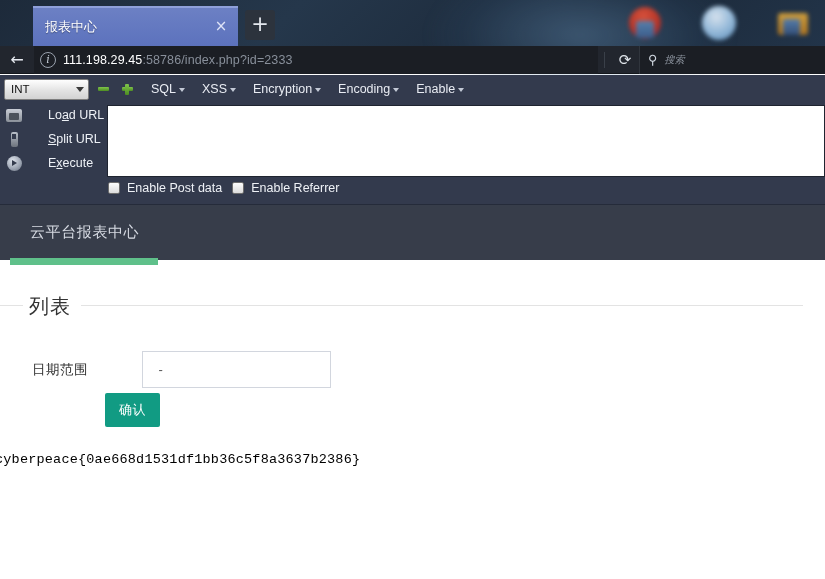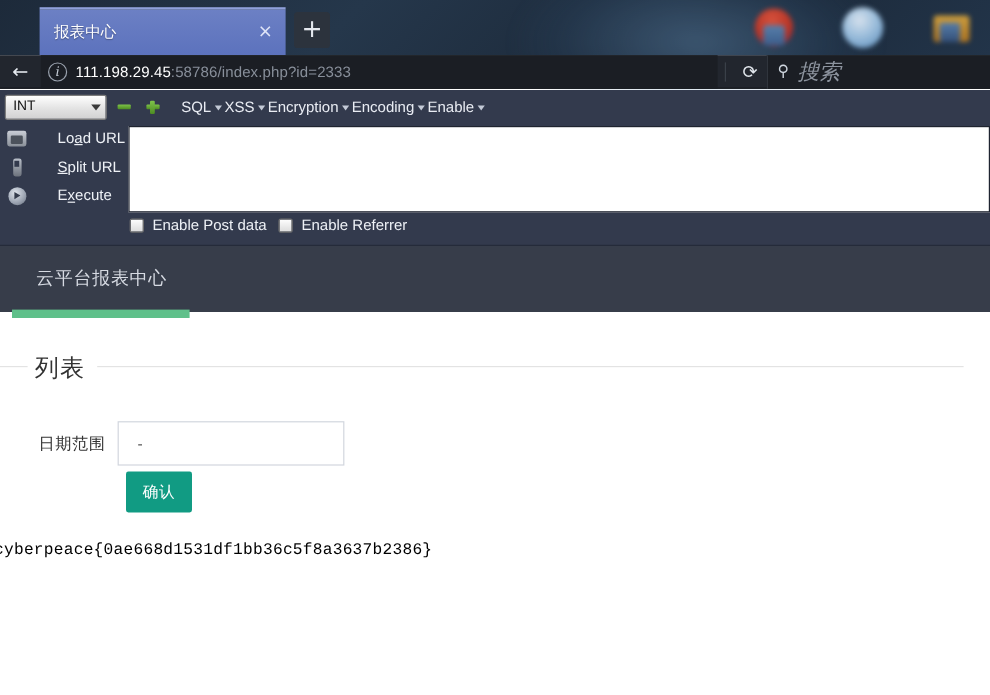--- a/index.html
+++ b/index.html
@@ -198,21 +198,21 @@
     padding: 0 8px;
   }
   .search-icon {
     color: #cfd6df;
     font-size: 13px;
     margin-right: 7px;
     font-family: "DejaVu Sans", sans-serif;
   }
   .search-placeholder {
     color: #8d949f;
-    font-size: 18px;
+    font-size: 10px;
     font-style: italic;
   }
 
   
   .hackbar {
     position: absolute;
     top: 75px; left: 0;
     width: 825px;
     height: 130px;
     background: #333a4d;
@@ -265,21 +265,21 @@
     position: absolute;
     background: linear-gradient(180deg, #7fc44a 0%, #4d8c22 100%);
     border-radius: 1px;
   }
   .hb-icon-plus::before { left: 0; top: 3.5px; width: 11px; height: 4px; }
   .hb-icon-plus::after  { top: 0; left: 3.5px; width: 4px; height: 11px; }
   .hb-menu {
     display: flex;
     align-items: center;
     margin-left: 14px;
-    gap: 2px;
+    gap: 17px;
   }
   .hb-menu-item {
     color: #e9ecf3;
     font-size: 12.5px;
     cursor: pointer;
     display: flex;
     align-items: center;
     gap: 3px;
     white-space: nowrap;
   }
@@ -452,20 +452,21 @@
     font-size: 20px;
     color: #333333;
     letter-spacing: 1px;
   }
 
   .form-row {
     display: flex;
     align-items: center;
     margin-top: 31px;
     padding-left: 23px;
+    gap: 44px;
   }
   .form-label {
     width: 75px;
     text-align: right;
     font-size: 13.5px;
     color: #333333;
     padding-right: 10px;
     letter-spacing: .5px;
   }
   .date-input {

